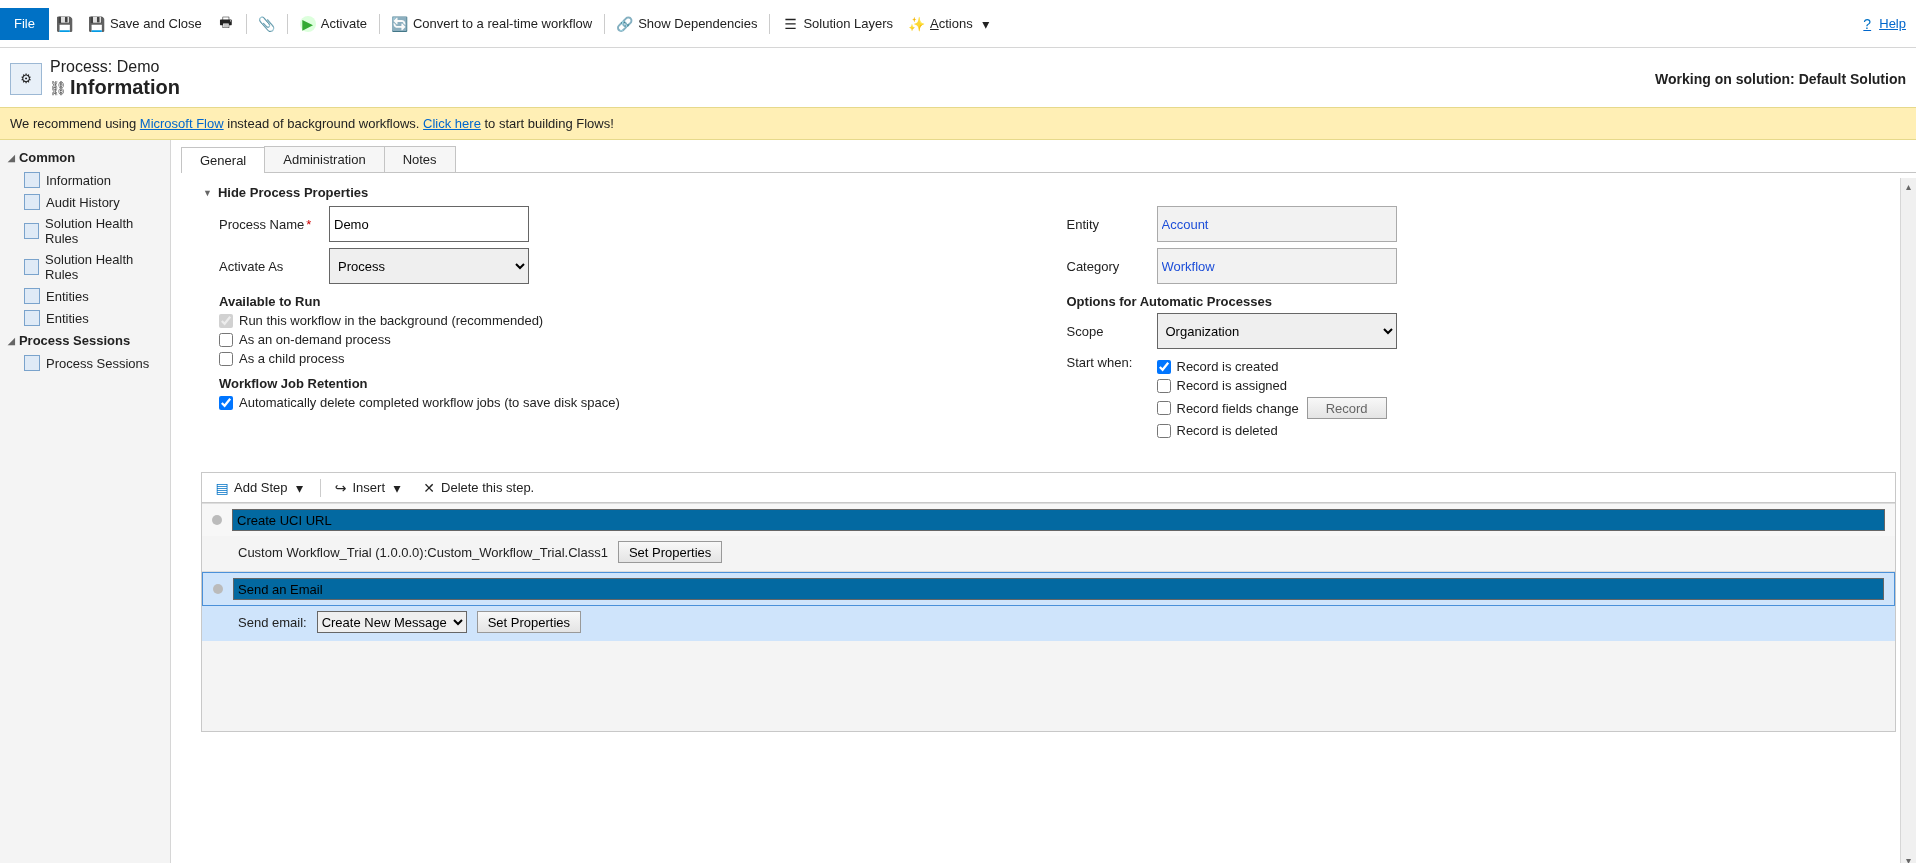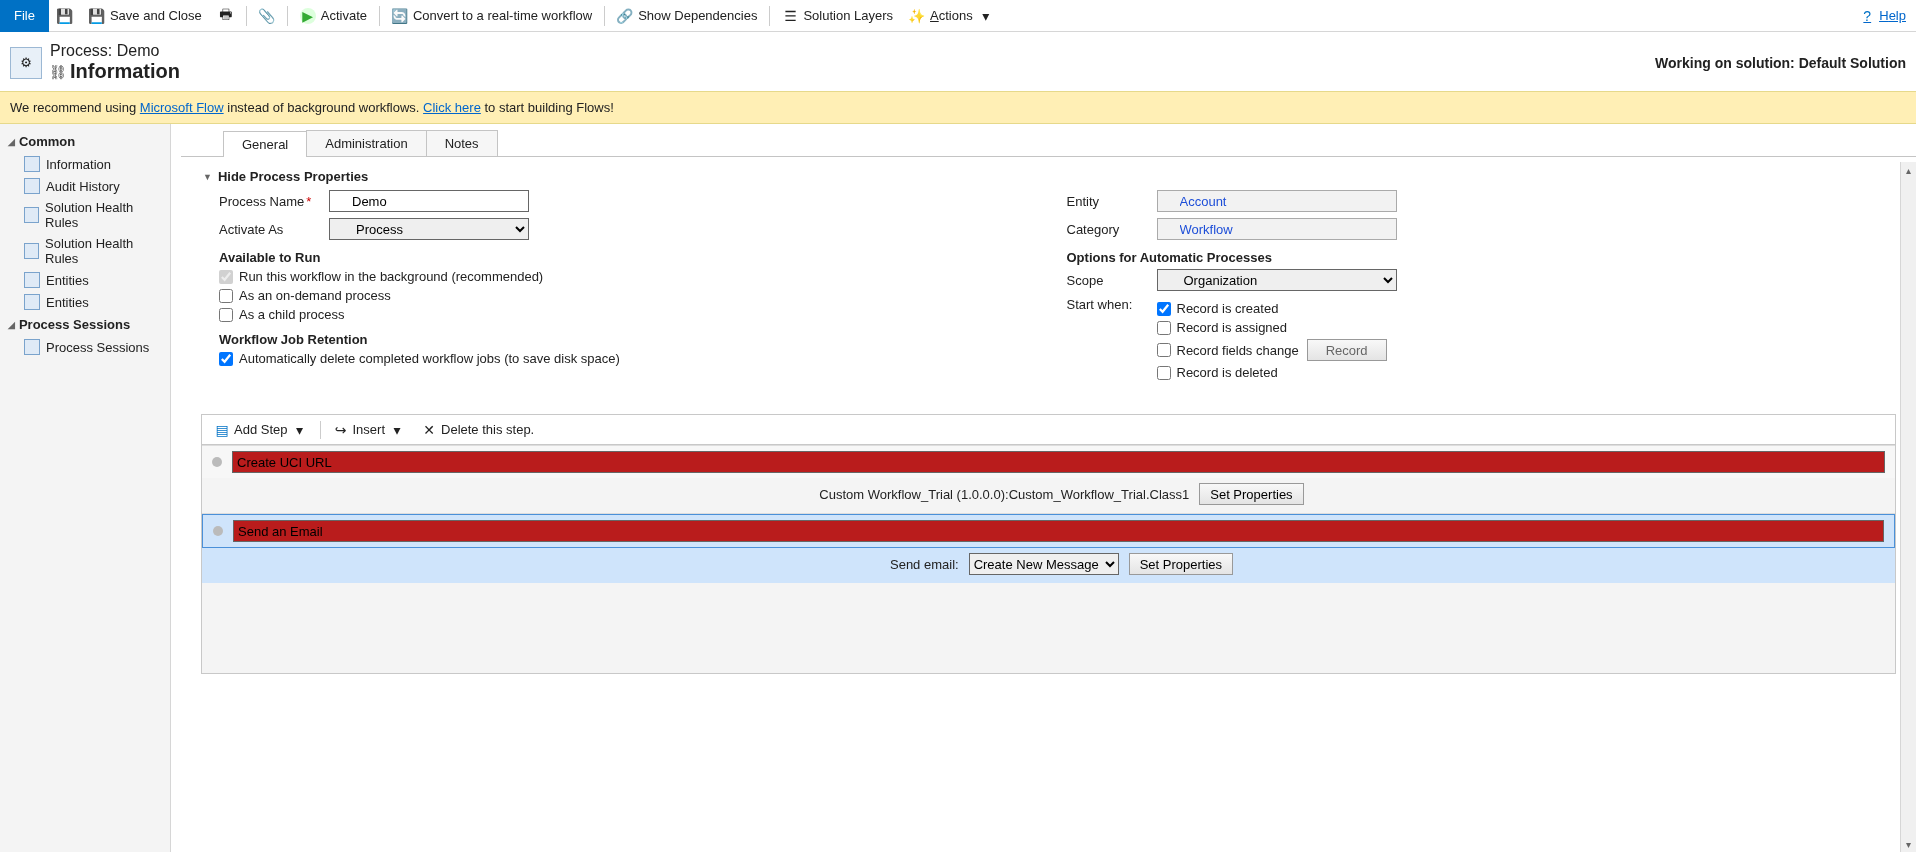--- a/index.html
+++ b/index.html
@@ -1,19 +1,19 @@
 <!DOCTYPE html>
 <html><head>
 <meta charset="utf-8">
 <style>
 * { box-sizing: border-box; margin: 0; padding: 0; font-family: "Segoe UI", Tahoma, sans-serif; font-size: 13px; }
 body { background: #fff; color: #222; }
 
 
-.toolbar { display: flex; align-items: center; height: 32px; border-bottom: 1px solid #d6d6d6; padding-right: 10px;}
+.toolbar { display: flex; align-items: center; height: 48px; border-bottom: 1px solid #d6d6d6; padding-right: 10px;}
 .toolbar .file-btn { background: #0071c5; color: #fff; height: 32px; padding: 0 14px; display:flex; align-items:center; font-size:13px;}
 .toolbar .tbtn { display:flex; align-items:center; height:32px; padding:0 8px; cursor:pointer; gap:5px;}
 .toolbar .sep { width:1px; height:20px; background:#ccc; margin:0 4px;}
 .toolbar .spacer { flex:1;}
 .help { color:#0066cc; text-decoration:underline; display:flex; align-items:center; gap:4px;}
 .icon { width:16px; height:16px; display:inline-flex; align-items:center; justify-content:center; font-size:14px;}
 
 
 .header { display:flex; align-items:center; padding:10px 10px 8px 10px;}
 .header .hicon { width:32px; height:32px; background:#e8f0f8; border:1px solid #9cb8d4; margin-right:8px; display:flex; align-items:center; justify-content:center;}
@@ -30,51 +30,51 @@
 .body { display:flex; min-height:calc(100vh - 135px);}
 .sidebar { width:171px; background:#f4f4f4; border-right:1px solid #d6d6d6; padding-top:6px;}
 .sidebar .grp-hdr { font-weight:600; padding:4px 8px; display:flex; align-items:center; gap:4px;}
 .sidebar .grp-hdr::before { content:"◢"; font-size:9px; color:#666;}
 .sidebar .item { padding:3px 8px 3px 24px; display:flex; align-items:center; gap:6px; cursor:pointer;}
 .sidebar .item .ic { width:16px; height:16px; display:inline-block; border:1px solid #7aa3cc; background:#dfeaf6;}
 
 .main { flex:1; position:relative; padding-left:10px;}
 .tabs { display:flex; border-bottom:1px solid #c4c4c4; margin-top:6px;}
 .tabs .tab { padding:5px 18px; border:1px solid #c4c4c4; border-bottom:none; background:#f6f6f6; margin-right:-1px; cursor:pointer;}
-.tabs .tab.active { background:#fff; position:relative; top:1px;margin-left:42px;}
+.tabs .tab.active { background:#fff; position:relative; top:1px;}
 
 .section-title { font-weight:600; padding:12px 0 6px 22px; display:flex; align-items:center; gap:6px;}
 .section-title::before { content:"▼"; font-size:9px; color:#666;}
 
 .form-area { display:flex; padding:0 20px;}
 .col { flex:1; padding:0 18px;}
 .frow { display:flex; align-items:center; margin-bottom:6px;}
 .frow .lbl { width:110px; font-size:13px;}
 .required { color:#c00; margin-left:2px;}
-.frow input[type="text"], .frow select { height:22px; border:1px solid #666; padding:0 22px; font-size:13px;}
+.frow input[type="text"], .frow select { height:36px; border:1px solid #666; padding:0 4px; font-size:13px;}
 .frow input.ro { background:#f2f2f2; border:1px solid #aaa; color:#1d4ed8;}
 .frow select { width:200px;}
 .subhdr { font-weight:600; margin:10px 0 4px 0;}
 .chk { display:flex; align-items:center; gap:6px; margin:4px 0; padding-left:0;}
 .chk input { width:14px; height:14px;}
 .chk.locked input { accent-color:#9cb8d4;}
 .selectbtn { height:22px; width:80px; background:linear-gradient(#f8f8f8,#e4e4e4); border:1px solid #999; color:#666; margin-left:8px;}
 
 
 .designer { margin:24px 20px 0 20px; border:1px solid #c8c8c8;}
 .designer .dtoolbar { height:30px; border-bottom:1px solid #c8c8c8; display:flex; align-items:center; padding:0 6px; gap:4px; background:#fff;}
 .designer .dtoolbar .db { display:flex; align-items:center; gap:4px; padding:0 6px; cursor:pointer; height:24px;}
 .designer .dtoolbar .dsep { width:1px; height:18px; background:#ccc; margin:0 2px;}
 .designer .steplist { background:#f4f4f4;}
 .stepblock { border-top:1px solid #ddd; }
 .steprow { display:flex; align-items:center; padding:5px 10px; gap:10px; background:#f7f7f7;}
 .steprow.selrow { background:#cfe4fb; border:1px solid #4a90d9;}
 .stepbullet { width:10px; height:10px; border-radius:50%; background:#bbb;}
-.steprow input[type="text"] { flex:1; height:22px; border:1px solid #666; padding:0 4px; background:#b91c1c;}
-.subrow { display:flex; align-items:center; padding:5px 10px 8px 36px; gap:10px; font-size:13px;justify-content:center;}
+.steprow input[type="text"] { flex:1; height:22px; border:1px solid #666; padding:0 4px; background:#0369a1;}
+.subrow { display:flex; align-items:center; padding:5px 10px 8px 36px; gap:10px; font-size:13px;}
 .subrow.selsub { background:#cfe4fb;}
 .propbtn { height:22px; padding:0 10px; background:linear-gradient(#f8f8f8,#e4e4e4); border:1px solid #999;}
 .subrow select { height:22px; width:150px; border:1px solid #666;}
 .emptyarea { height:90px; background:#f4f4f4;}
 
 
 .vscroll { position:absolute; right:0; top:38px; bottom:0; width:16px; background:#f0f0f0; border-left:1px solid #d6d6d6; display:flex; flex-direction:column;}
 .vscroll .arrow { height:16px; display:flex; align-items:center; justify-content:center; font-size:10px; color:#666;}
 .vscroll .track { flex:1;}
 </style>

